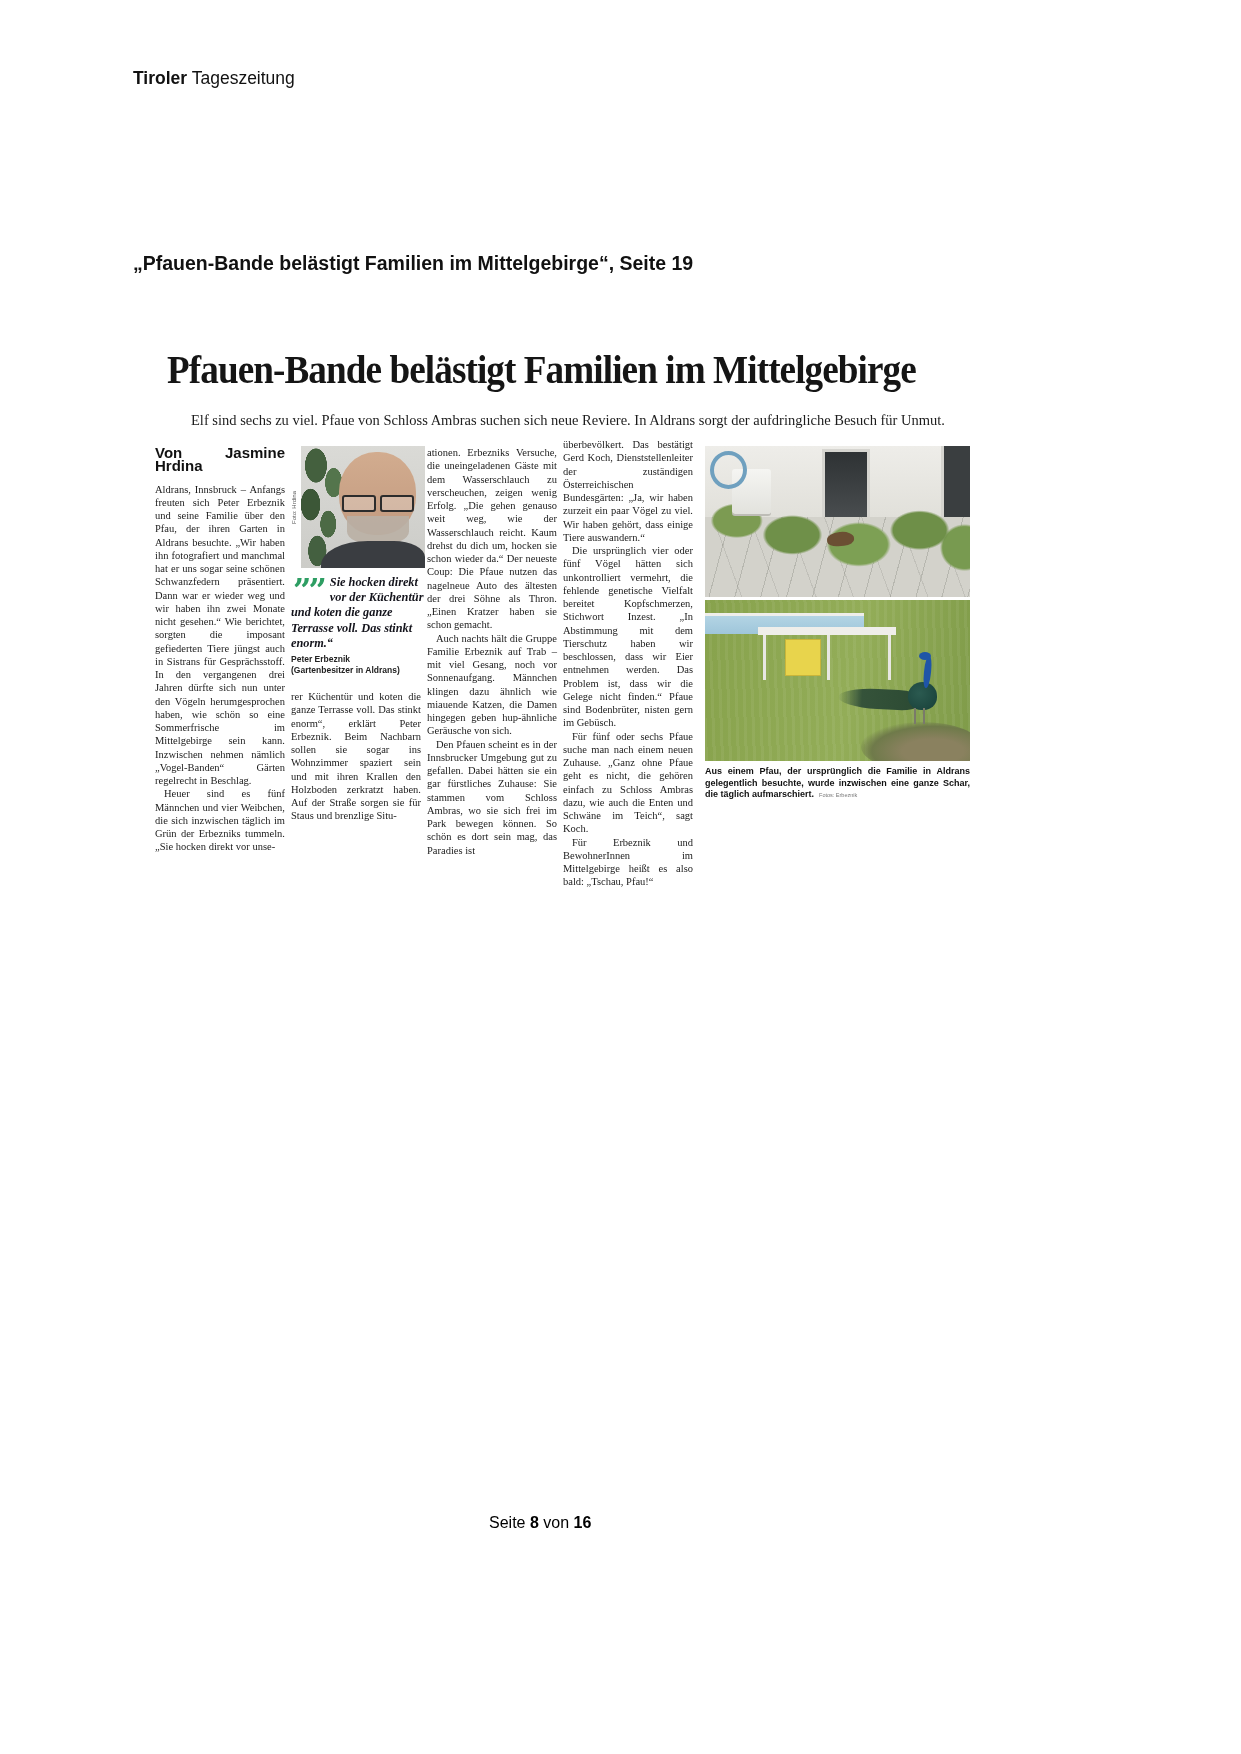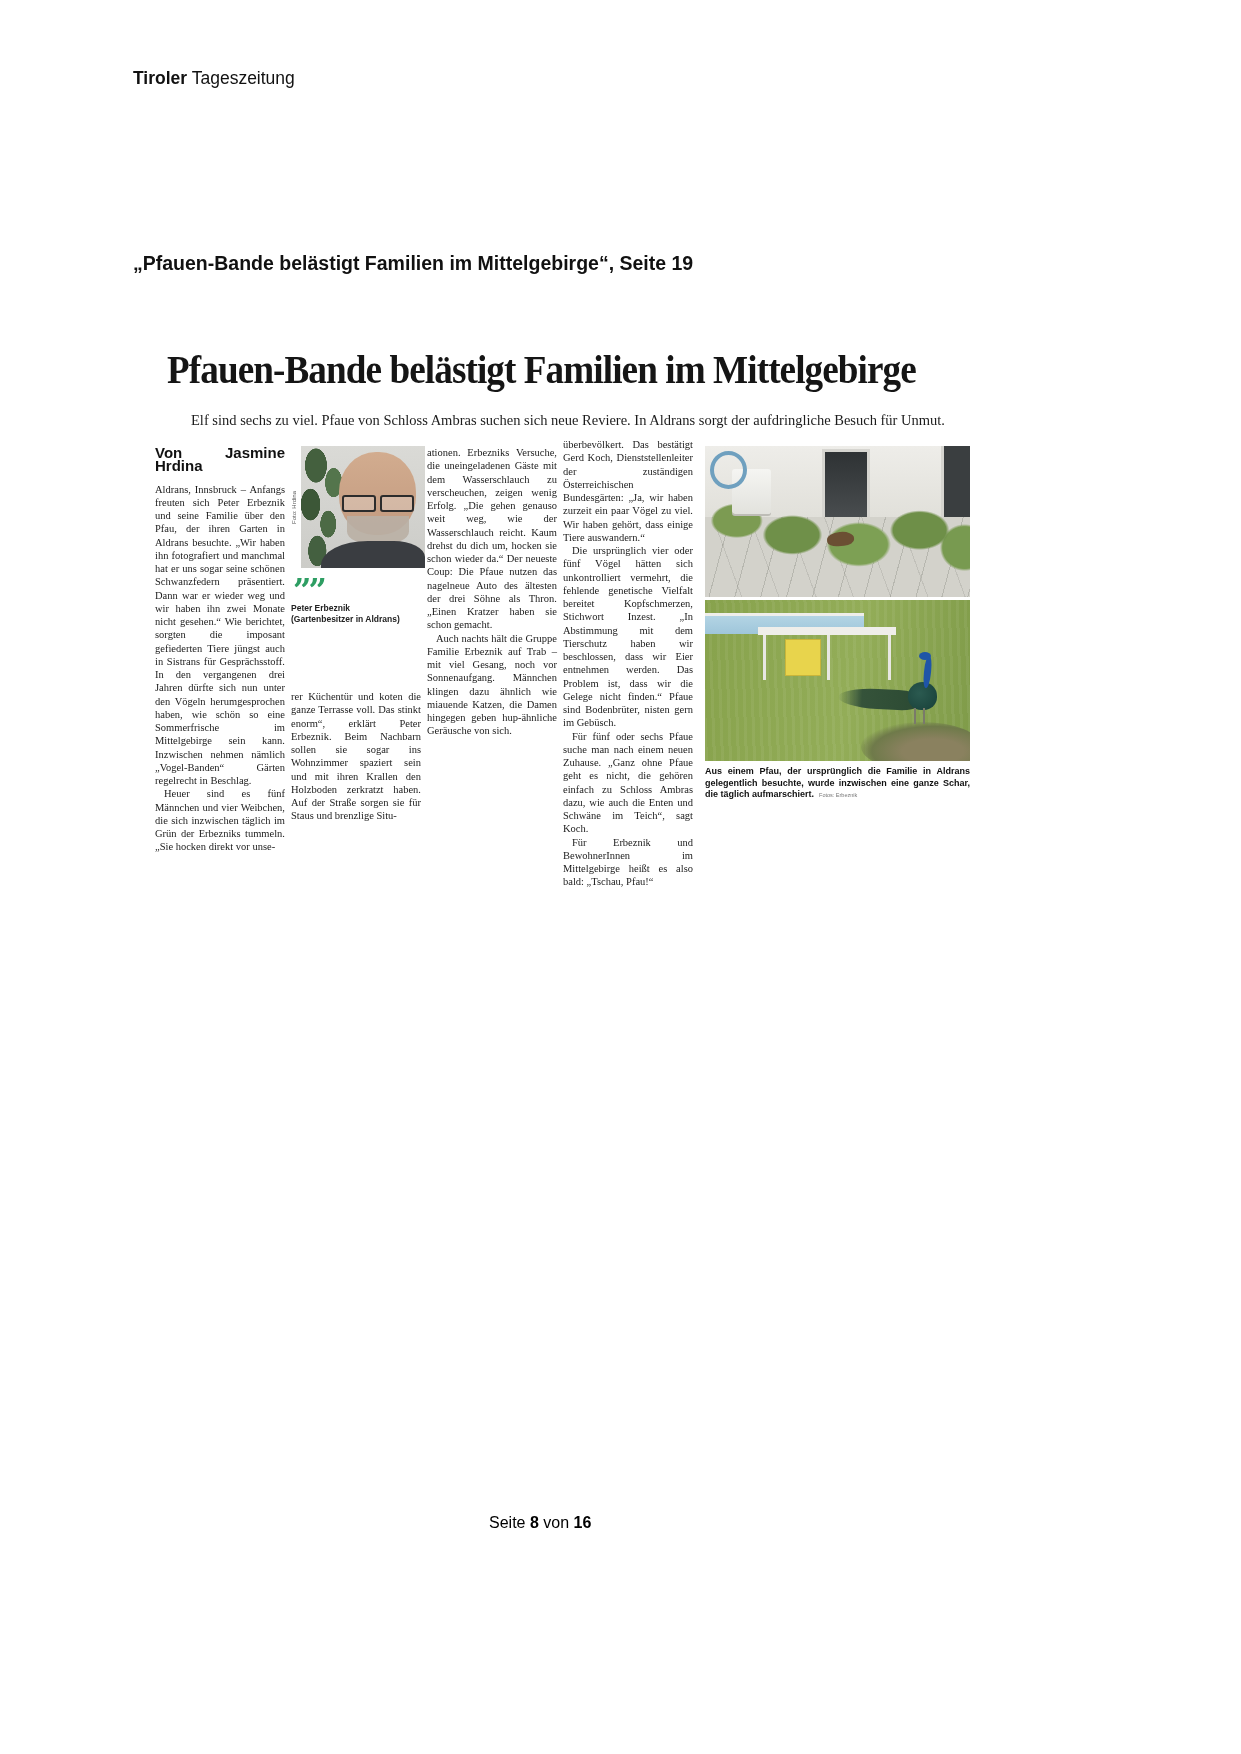--- a/index.html
+++ b/index.html
@@ -152,33 +152,35 @@
       <div class="glasses">
           <i></i>
           <i></i>
         </div>
       <div class="beard"></div>
       <div class="shirt"></div>
     </div>
 
     <div class="pullquote">
       <span class="qmark">””</span>
+      <p class="qtext">Sie hocken direkt vor der Küchentür und koten die ganze Terrasse voll. Das stinkt enorm.“</p>
       <div class="qattr">
         <div>Peter Erbeznik</div>
         <div>(Gartenbesitzer in Aldrans)</div>
       </div>
     </div>
 
     <div class="col col2-text">
       <p>rer Küchentür und koten die ganze Terrasse voll. Das stinkt enorm“, erklärt Peter Erbeznik. Beim Nachbarn sollen sie sogar ins Wohnzimmer spaziert sein und mit ihren Krallen den Holzboden zerkratzt haben. Auf der Straße sorgen sie für Staus und brenzlige Situ-</p>
     </div>
 
     <div class="col col3">
       <p>ationen. Erbezniks Versuche, die uneingeladenen Gäste mit dem Wasserschlauch zu verscheuchen, zeigen wenig Erfolg. „Die gehen genauso weit weg, wie der Wasserschlauch reicht. Kaum drehst du dich um, hocken sie schon wieder da.“ Der neueste Coup: Die Pfaue nutzen das nagelneue Auto des ältesten der drei Söhne als Thron. „Einen Kratzer haben sie schon gemacht.</p>
       <p class="ind">Auch nachts hält die Gruppe Familie Erbeznik auf Trab – mit viel Gesang, noch vor Sonnenaufgang. Männchen klingen dazu ähnlich wie miauende Katzen, die Damen hingegen geben hup-ähnliche Geräusche von sich.</p>
+      <p class="ind">Den Pfauen scheint es in der Innsbrucker Umgebung gut zu gefallen. Dabei hätten sie ein gar fürstliches Zuhause: Sie stammen vom Schloss Ambras, wo sie sich frei im Park bewegen können. So schön es dort sein mag, das Paradies ist</p>
     </div>
 
     <div class="col col4">
       <p>überbevölkert. Das bestätigt Gerd Koch, Dienststellenleiter der zuständigen Österreichischen Bundesgärten: „Ja, wir haben zurzeit ein paar Vögel zu viel. Wir haben gehört, dass einige Tiere auswandern.“</p>
       <p class="ind">Die ursprünglich vier oder fünf Vögel hätten sich unkontrolliert vermehrt, die fehlende genetische Vielfalt bereitet Kopfschmerzen, Stichwort Inzest. „In Abstimmung mit dem Tierschutz haben wir beschlossen, dass wir Eier entnehmen werden. Das Problem ist, dass wir die Gelege nicht finden.“ Pfaue sind Bodenbrüter, nisten gern im Gebüsch.</p>
       <p class="ind">Für fünf oder sechs Pfaue suche man nach einem neuen Zuhause. „Ganz ohne Pfaue geht es nicht, die gehören einfach zu Schloss Ambras dazu, wie auch die Enten und Schwäne im Teich“, sagt Koch.</p>
       <p class="ind">Für Erbeznik und BewohnerInnen im Mittelgebirge heißt es also bald: „Tschau, Pfau!“</p>
     </div>
 
     <div class="photo photo-terrace">

